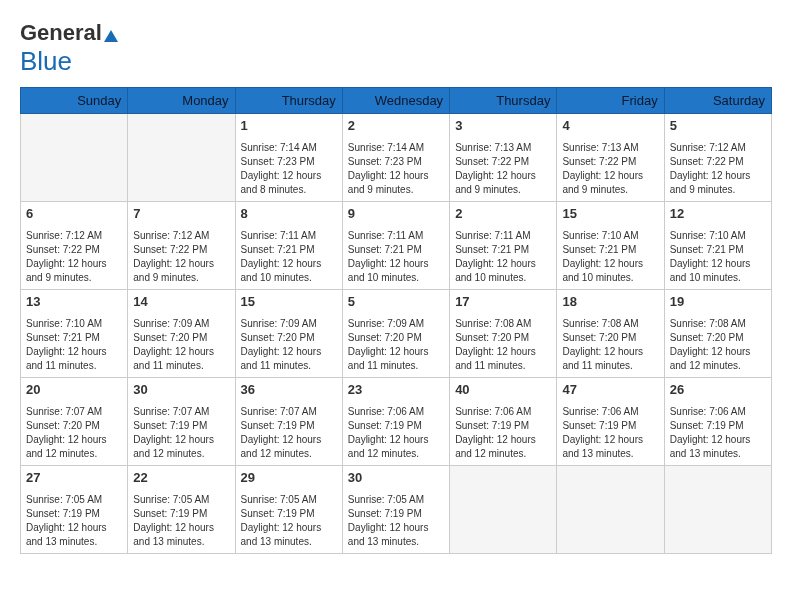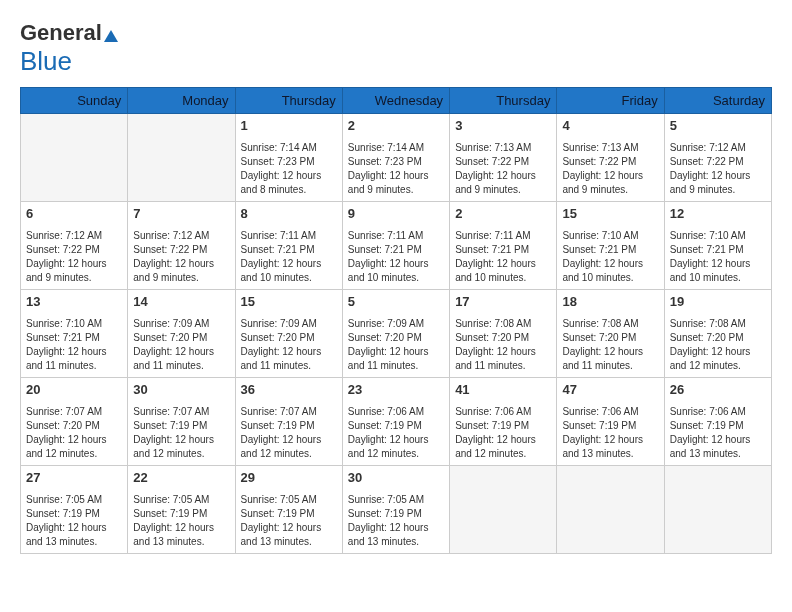--- a/index.html
+++ b/index.html
@@ -203,21 +203,21 @@
         </td>
         <td>
           <span class="day-num">36</span>
           <div class="day-info">Sunrise: 7:07 AM<br>Sunset: 7:19 PM<br>Daylight: 12 hours and 12 minutes.</div>
         </td>
         <td>
           <span class="day-num">23</span>
           <div class="day-info">Sunrise: 7:06 AM<br>Sunset: 7:19 PM<br>Daylight: 12 hours and 12 minutes.</div>
         </td>
         <td>
-          <span class="day-num">41</span>
+          <span class="day-num">40</span>
           <div class="day-info">Sunrise: 7:06 AM<br>Sunset: 7:19 PM<br>Daylight: 12 hours and 12 minutes.</div>
         </td>
         <td>
           <span class="day-num">47</span>
           <div class="day-info">Sunrise: 7:06 AM<br>Sunset: 7:19 PM<br>Daylight: 12 hours and 13 minutes.</div>
         </td>
         <td>
           <span class="day-num">26</span>
           <div class="day-info">Sunrise: 7:06 AM<br>Sunset: 7:19 PM<br>Daylight: 12 hours and 13 minutes.</div>
         </td>

